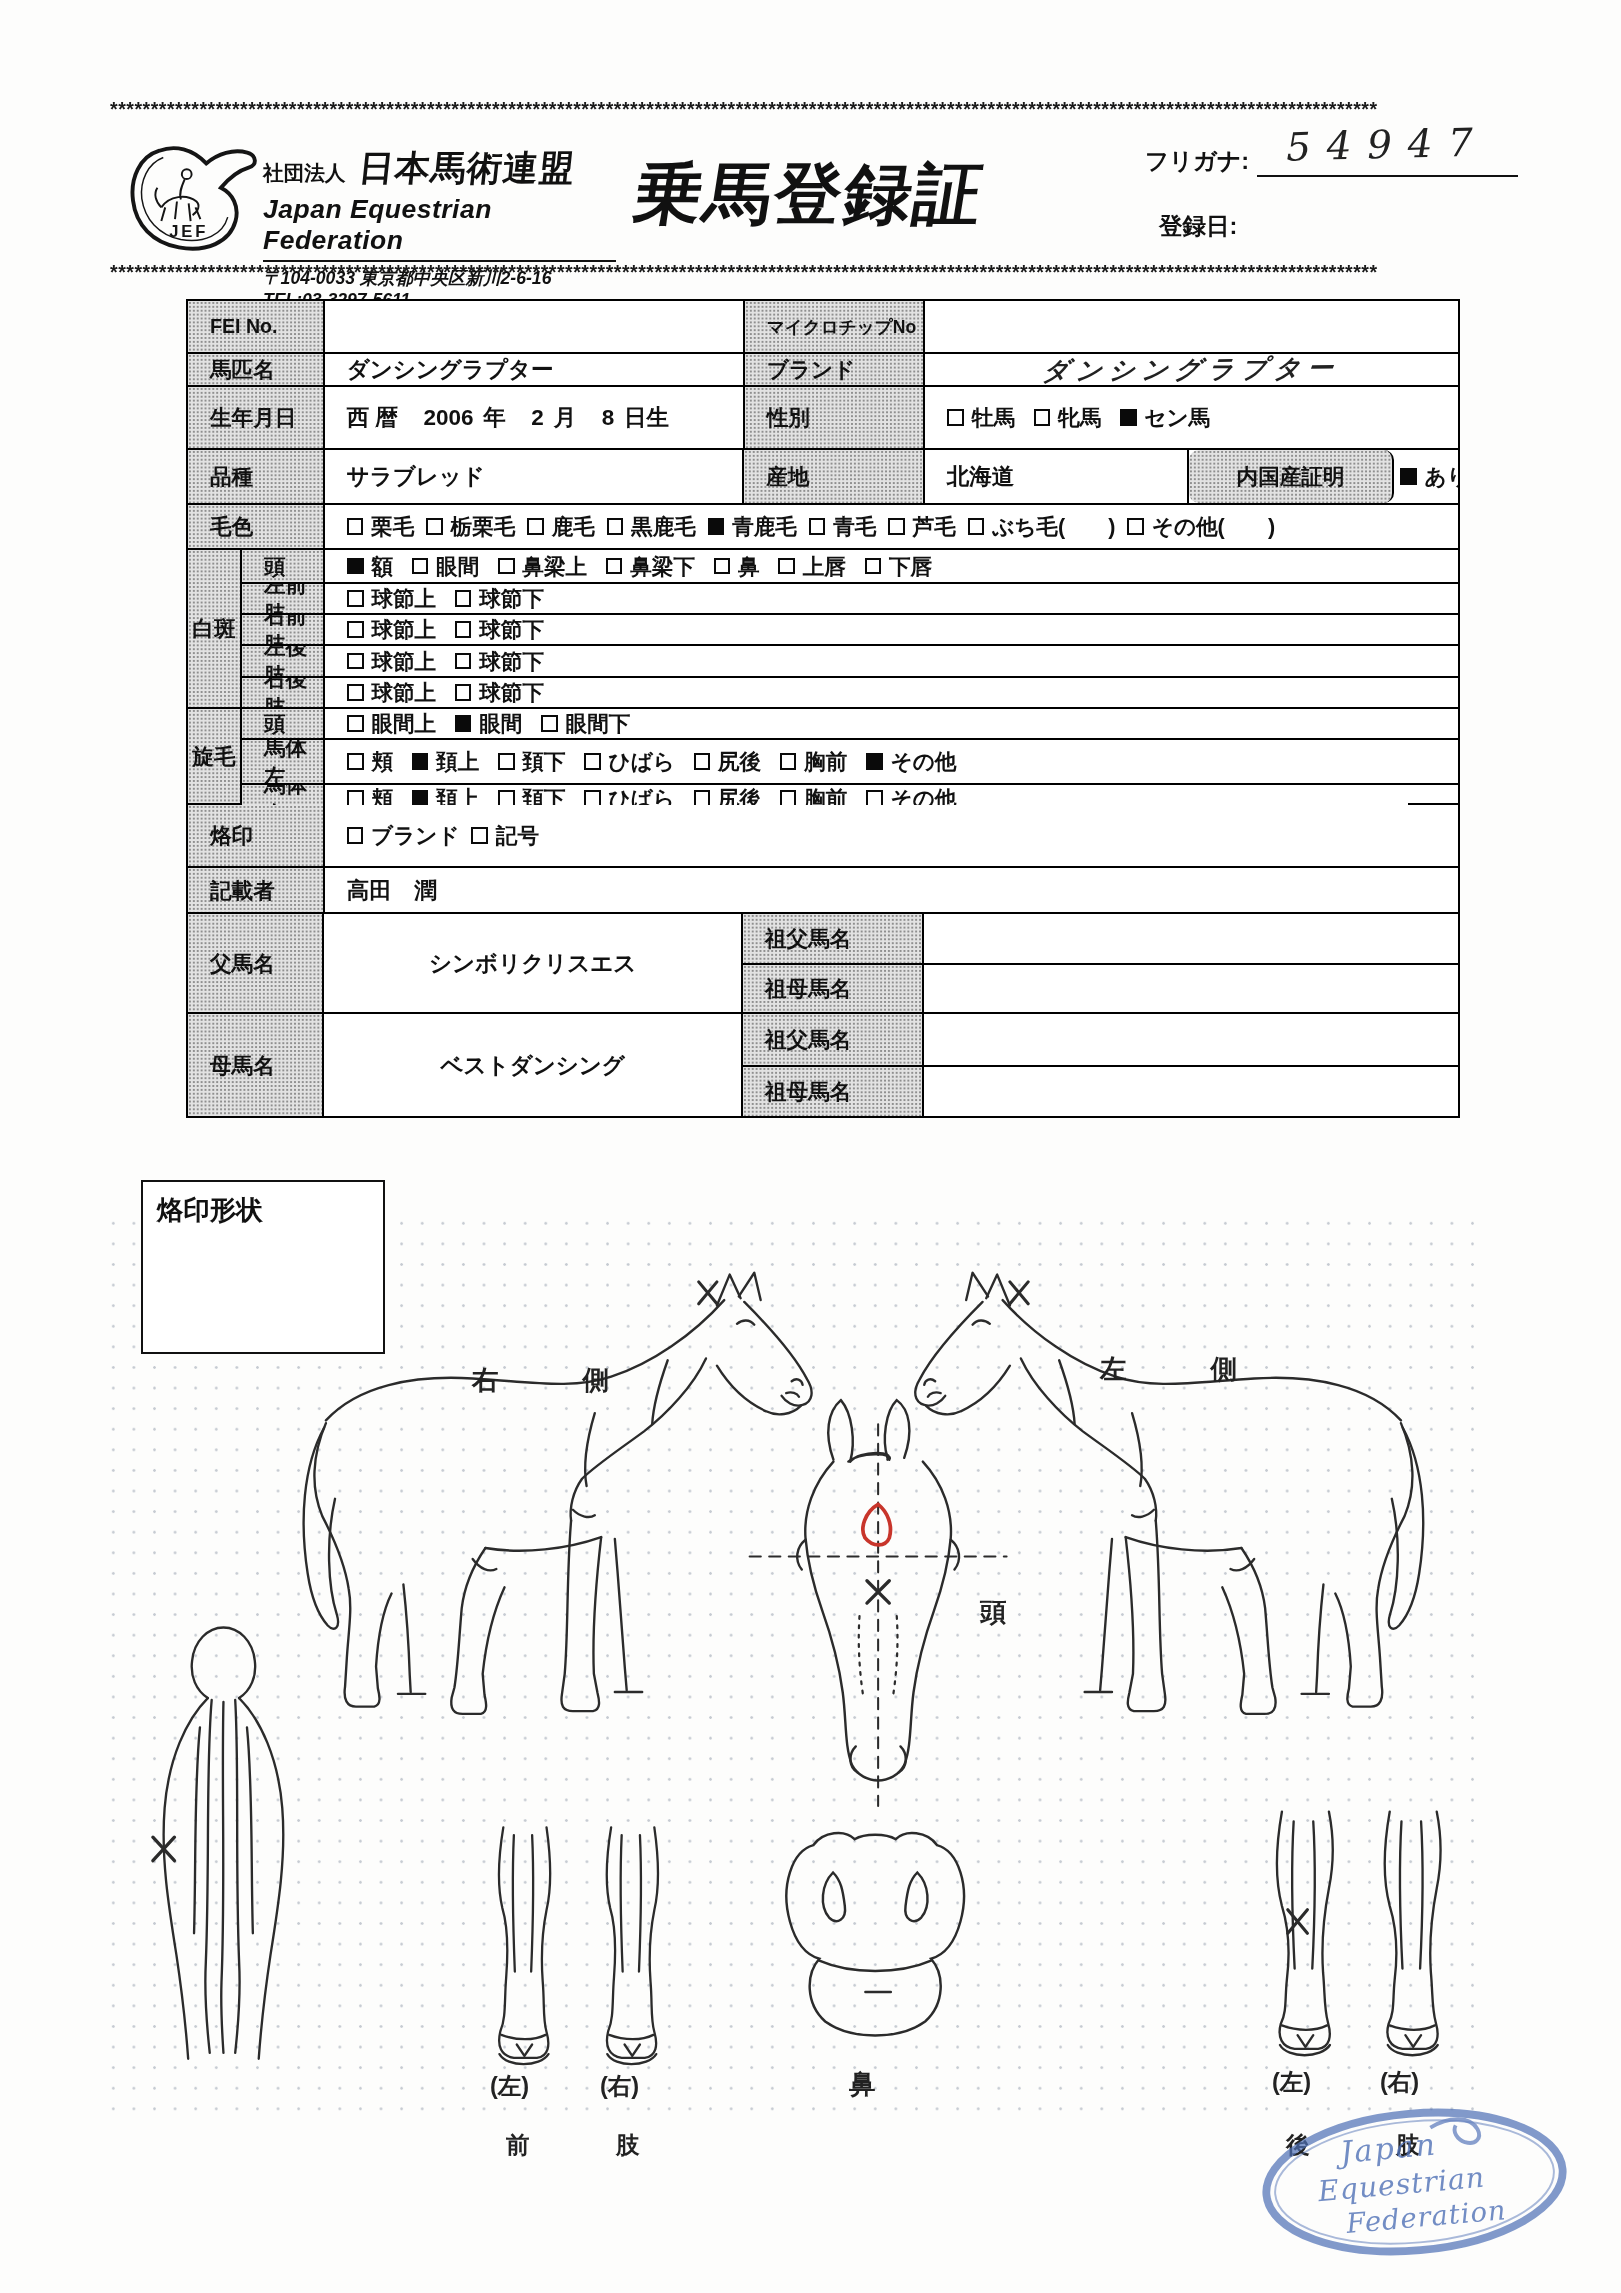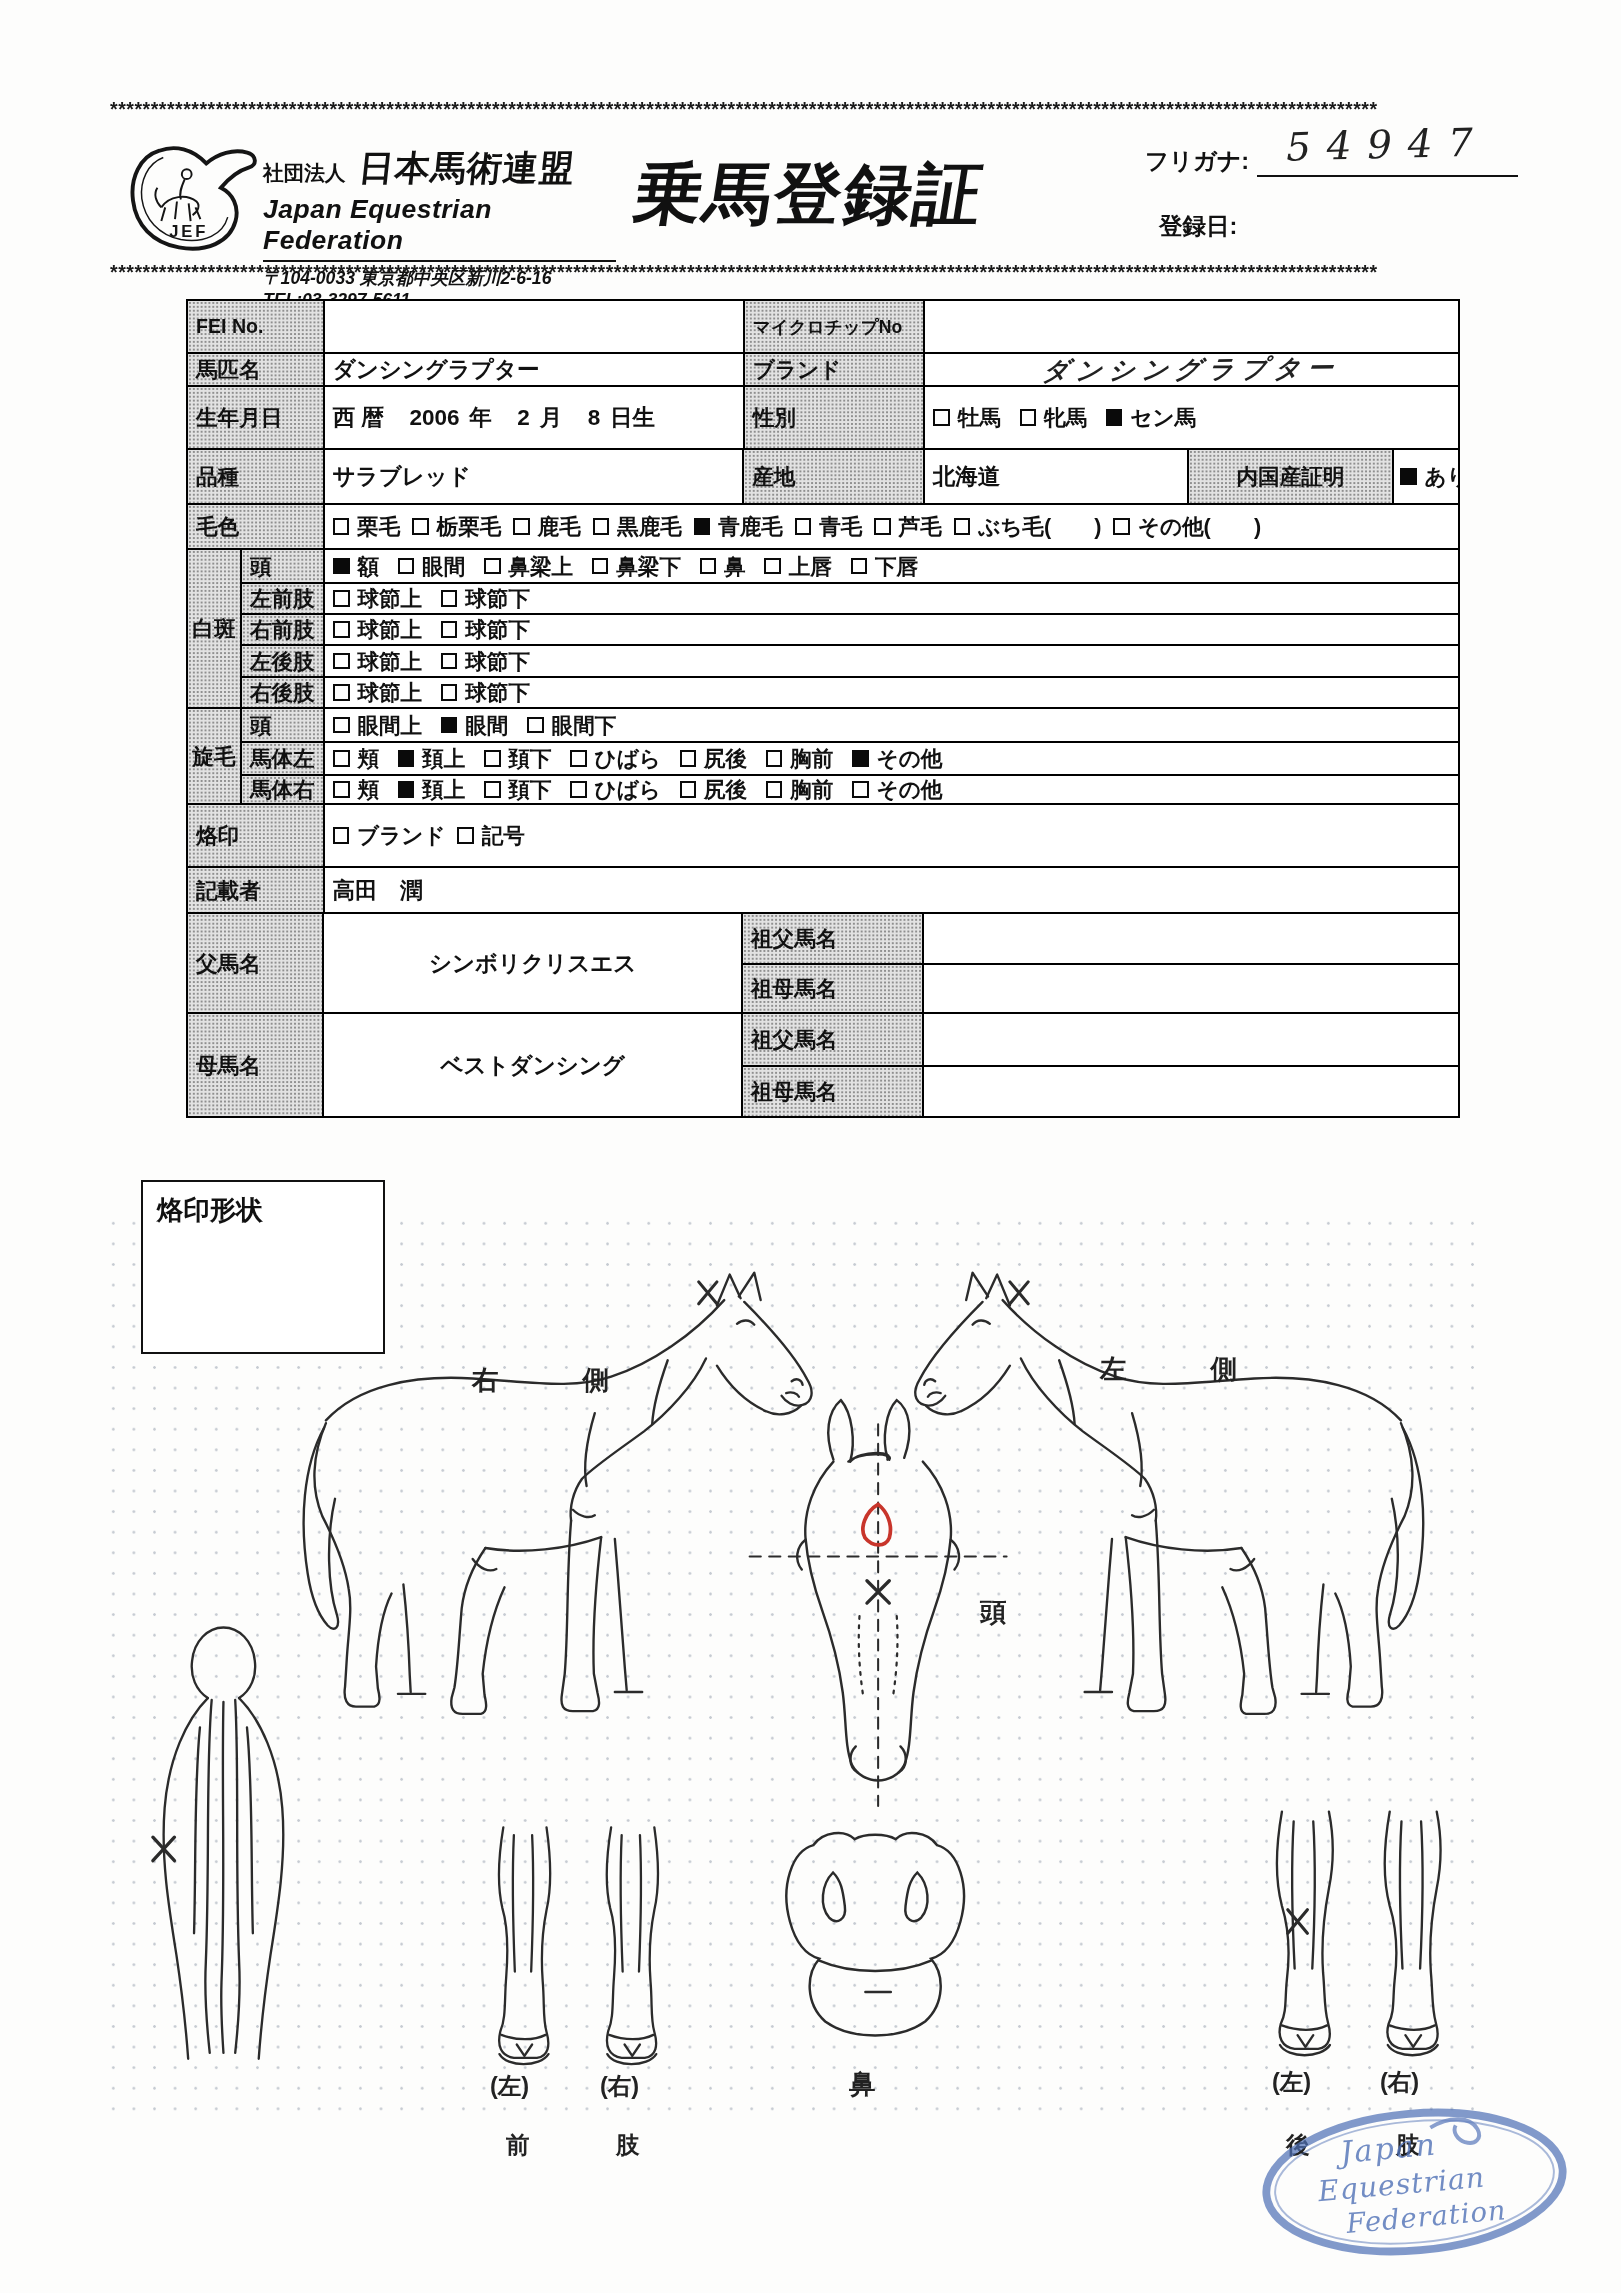--- a/index.html
+++ b/index.html
@@ -21,32 +21,32 @@
   .reglabel{ font-size:23.5px; font-weight:700; }
   .regline { border-bottom:2.9px solid #111; text-align:center; }
   .hand    { font-family:"DejaVu Serif", serif; font-style:italic; color:#222; }
   .regnum  { font-size:39px; letter-spacing:15.7px; transform:rotate(-1.5deg); }
   .regdate { font-size:32px; letter-spacing:4.9px; transform:rotate(-1deg); }
 
   
   .tbl { position:absolute; left:186px; top:299px; width:1274px; border:2.9px solid #000; background:#fff; }
   .row { display:flex; border-top:2px solid #000; }
   .row.first { border-top:none; }
-  .cell { display:flex; align-items:center; padding-left:8px; overflow:hidden; }
+  .cell { display:flex; align-items:center; padding-left:22px; overflow:hidden; }
   .rb { border-right:2px solid #000; }
   .lab {
     background-color:#e2e2e2; font-weight:700; font-size:21.6px;
     background-image:radial-gradient(#8f8f8f 1px, rgba(0,0,0,0) 1.2px);
     background-size:3.9px 3.9px;
   }
   .val { background:#fff; font-weight:700; font-size:22.5px; }
   .center { justify-content:center; padding-left:0; }
   .w140{width:137px;} .w430{width:421px;} .w185{width:181px;} .w545{width:534px;}
   .w55{width:54px;} .w85{width:83px;} .w1160{width:1137px;} .w1105{width:1083px;}
-  .w270{width:265px;} .w210{width:206px;} .w65{width:64px;} .w730{width:716px;}
+  .w270{width:265px;} .w210{width:206px;border-radius:10px;} .w65{width:64px;} .w730{width:716px;}
   .h52{height:51px;} .h48{height:33px;} .h55{height:63px;} .h56{height:55px;} .h34{height:45px;}
   .h33{height:32px;} .h32{height:31px;} .h30{height:29px;} .h47{height:46px;}
   .h102{height:100px;} .h106{height:104px;} .h51{height:50px;} .h53{height:52px;}
   .h162{height:159px;} .h98{height:96px;}
   .col { display:flex; flex-direction:column; }
   .subrow { display:flex; border-top:2px solid #000; }
   .subrow.first { border-top:none; }
   .opt { display:inline-flex; align-items:center; gap:7.8px; margin-right:18.6px; font-size:21.6px; font-weight:700; white-space:nowrap; }
   .cb  { width:16.7px; height:16.7px; border:2.5px solid #0a0a0a; display:inline-block; background:#fff; flex:0 0 auto; }
   .cb.f{ background:#0a0a0a; }

